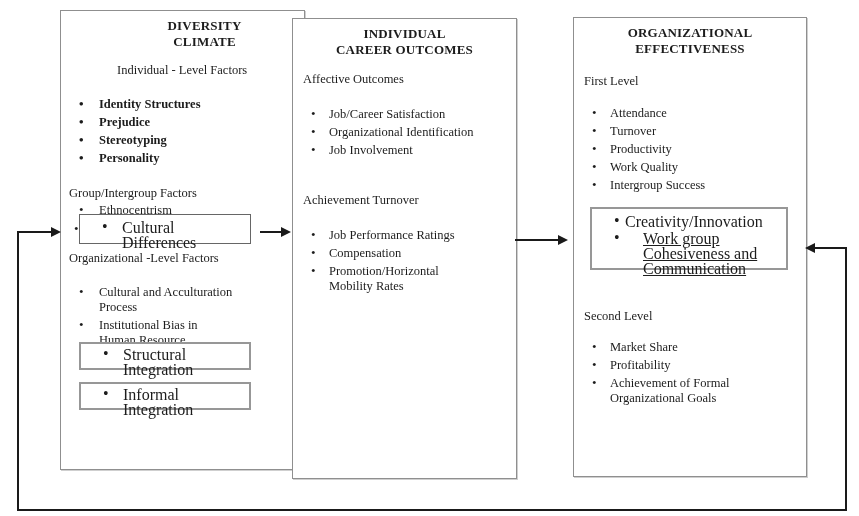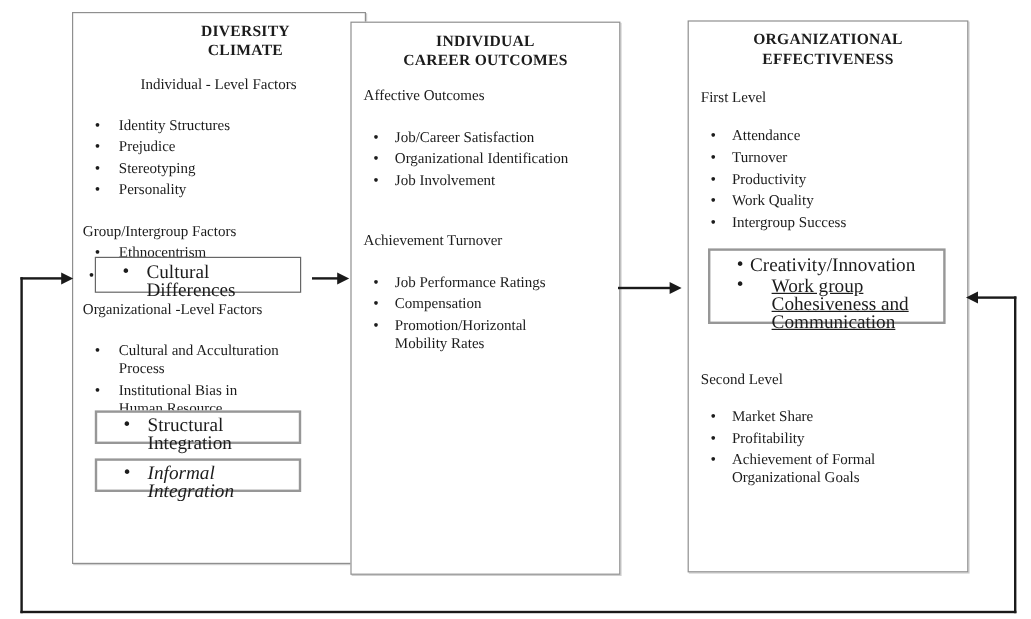--- a/index.html
+++ b/index.html
@@ -41,21 +41,21 @@
 <body>
 
 <div class="outer-box" style="left:60px;top:10px;width:199px;height:458px;padding-left:44px;">
   <div class="box-title">
     <div>DIVERSITY</div>
     <div>CLIMATE</div>
   </div>
 
   <div class="sec-heading" style="left:8px;top:52px;margin-left:48px;">Individual - Level Factors</div>
 
-  <ul class="bullets" style="left:0;top:86px;width:196px;">
+  <ul class="bullets" style="left:0;top:86px;width:196px;font-weight:bold;">
     <li>Identity Structures</li>
     <li>Prejudice</li>
     <li>Stereotyping</li>
     <li>Personality</li>
   </ul>
 
   <div class="sec-heading" style="left:8px;top:175px;">Group/Intergroup Factors</div>
 
   <ul class="bullets" style="left:0;top:192px;width:196px;">
     <li>Ethnocentrism</li>
@@ -72,21 +72,21 @@
   <ul class="bullets" style="left:0;top:274px;width:196px;">
     <li class="wrap-mid">Cultural and Acculturation Process</li>
     <li class="wrap-narrow">Institutional Bias in Human Resource System</li>
   </ul>
 
   <div class="inner-box" style="left:18px;top:331px;width:168px;height:24px;">
     <div class="ib-item" style="margin-top:3px;">Structural Integration</div>
   </div>
 
   <div class="inner-box" style="left:18px;top:371px;width:168px;height:24px;">
-    <div class="ib-item" style="margin-top:3px;font-style:italic;">Informal Integration</div>
+    <div class="ib-item" style="margin-top:3px;">Informal Integration</div>
   </div>
 </div>
 
 <div class="outer-box" style="left:292px;top:18px;width:223px;height:459px;">
   <div class="box-title">
     <div>INDIVIDUAL</div>
     <div>CAREER OUTCOMES</div>
   </div>
 
   <div class="sec-heading" style="left:10px;top:53px;">Affective Outcomes</div>

